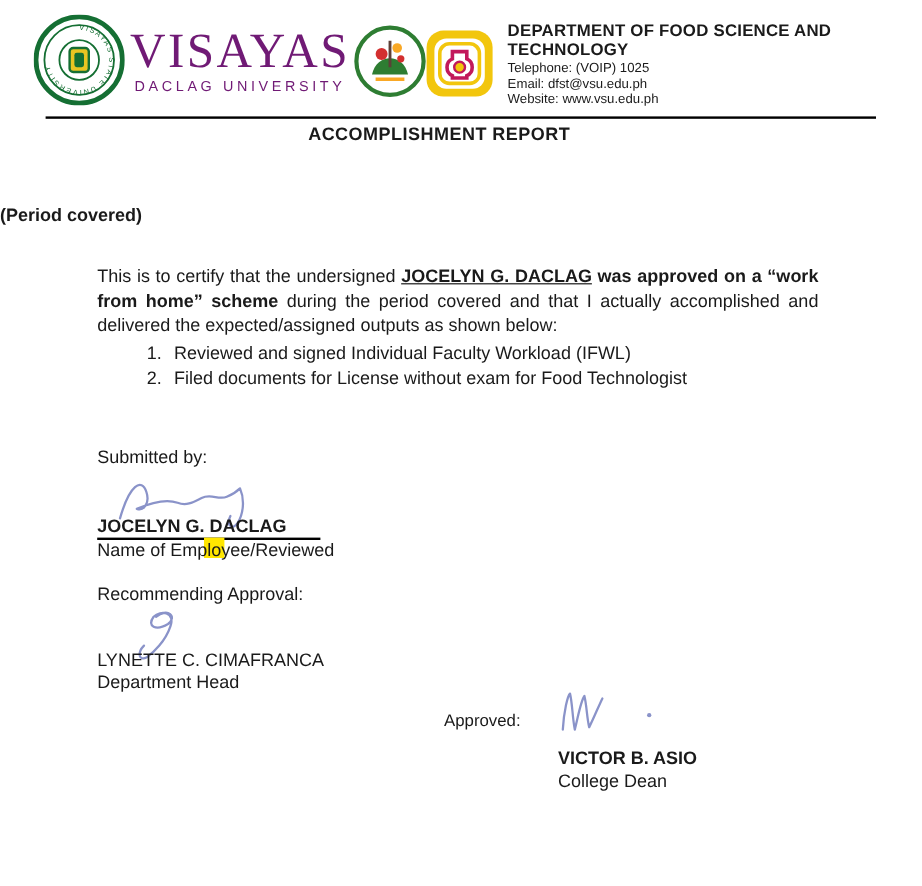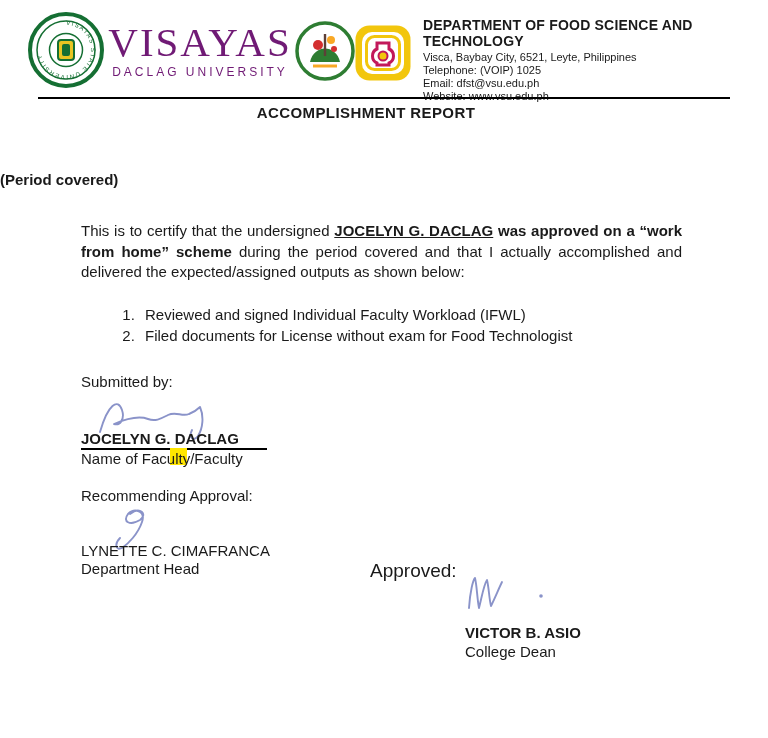--- a/index.html
+++ b/index.html
@@ -36,42 +36,42 @@
   .doc-period { position:absolute; left:0; top:154px; width:768px; text-align:center; font-size:15px; }
   .doc-period-label { position:absolute; left:0; top:171px; width:768px; text-align:left;
                       font-size:15px; font-weight:bold; }
 
   
   .body-par { position:absolute; left:81px; top:221px; width:601px;
               font-size:15px; line-height:20.5px; text-align:justify; }
   .body-par .b { font-weight:bold; }
   .body-par .bu { font-weight:bold; text-decoration:underline; }
 
-  .accomp-list { position:absolute; left:117px; top:304px; width:540px;
+  .accomp-list { position:absolute; left:117px; top:284px; width:540px;
                  font-size:15px; line-height:21px; }
   .accomp-list ol { list-style:decimal; padding-left:22px; }
   .accomp-list li { padding-left:6px; }
 
   .label-text { position:absolute; font-size:15px; }
 
   
   .sig { position:absolute; }
   .sig svg path { fill:none; stroke:#8a93c9; stroke-width:1.9; stroke-linecap:round; stroke-linejoin:round; }
 
   .name-line { position:absolute; left:81px; top:430px; width:186px;
                border-bottom:2px solid #000; padding-bottom:1px;
                font-size:15px; font-weight:bold; }
   .name-sub { position:absolute; left:81px; top:450px; font-size:15px; z-index:2; }
   .highlight-mark { position:absolute; left:170px; top:448px; width:17px; height:17px;
                     background:#ffe600; z-index:1; }
 
   .head-name { position:absolute; left:81px; top:542px; font-size:15px; font-weight:normal; }
   .head-title { position:absolute; left:81px; top:560px; font-size:15px; }
 
-  .approved-label { position:absolute; left:370px; top:560px; font-size:19px;text-align:center; }
+  .approved-label { position:absolute; left:370px; top:592px; font-size:14px;text-align:center; }
   .dean-name { position:absolute; left:465px; top:624px; font-size:15px; font-weight:bold; }
   .dean-title { position:absolute; left:465px; top:643px; font-size:15px; }
 </style>
 </head>
 <body>
 
 <div class="page">
 
   <span class="seal">
     <svg viewBox="0 0 76 76" width="76" height="76">
@@ -112,21 +112,20 @@
       <rect x="8" y="8" width="42" height="42" rx="10" fill="#ffffff"></rect>
       <rect x="12.5" y="12.5" width="33" height="33" rx="8" fill="none" stroke="#f2c60d" stroke-width="3"></rect>
       <path d="M23 19 h12 v6 c6 2.5 6 11.5 0 14 v2 h-12 v-2 c-6 -2.5 -6 -11.5 0 -14 Z" fill="none" stroke="#c2185b" stroke-width="3"></path>
       <circle cx="29" cy="32" r="4.5" fill="#f2c60d" stroke="#c2185b" stroke-width="2"></circle>
     </svg>
   </span>
 
   <div class="dept-block">
     <div class="dept-title">DEPARTMENT OF FOOD SCIENCE AND TECHNOLOGY</div>
     <div class="dept-contact">
-      <div>Visca, Baybay City, 6521, Leyte, Philippines</div>
       <div>Telephone: (VOIP) 1025</div>
       <div>Email: dfst@vsu.edu.ph</div>
       <div>Website: www.vsu.edu.ph</div>
     </div>
   </div>
 
   <div class="header-rule"></div>
 
   <div class="doc-title">ACCOMPLISHMENT REPORT</div>
   <div class="doc-period-label">(Period covered)</div>
@@ -148,21 +147,21 @@
                C 38 26, 50 24, 58 27 C 66 30, 72 26, 78 23
                C 86 19, 92 25, 99 22 C 104 20, 108 17, 110 15
                C 114 24, 113 36, 108 44 C 104 50, 98 46, 102 38"></path>
     </svg>
   </span>
 
   <div class="name-line">
     <span>JOCELYN G. DACLAG</span>
   </div>
   <div class="highlight-mark"></div>
-  <div class="name-sub">Name of Faculty/Faculty</div>
+  <div class="name-sub">Name of Employee/Reviewed</div>
 
   <div class="label-text" style="left:81px; top:487px;">Recommending Approval:</div>
 
   <span class="sig" style="left:100px; top:504px; width:70px; height:48px;">
     <svg viewBox="0 0 70 48" width="70" height="48">
       <path d="M30 10 C 40 2, 48 10, 40 16 C 30 22, 22 18, 28 10
                C 34 4, 46 6, 42 18 C 38 30, 28 40, 22 44 C 16 47, 14 40, 20 34"></path>
     </svg>
   </span>
 

